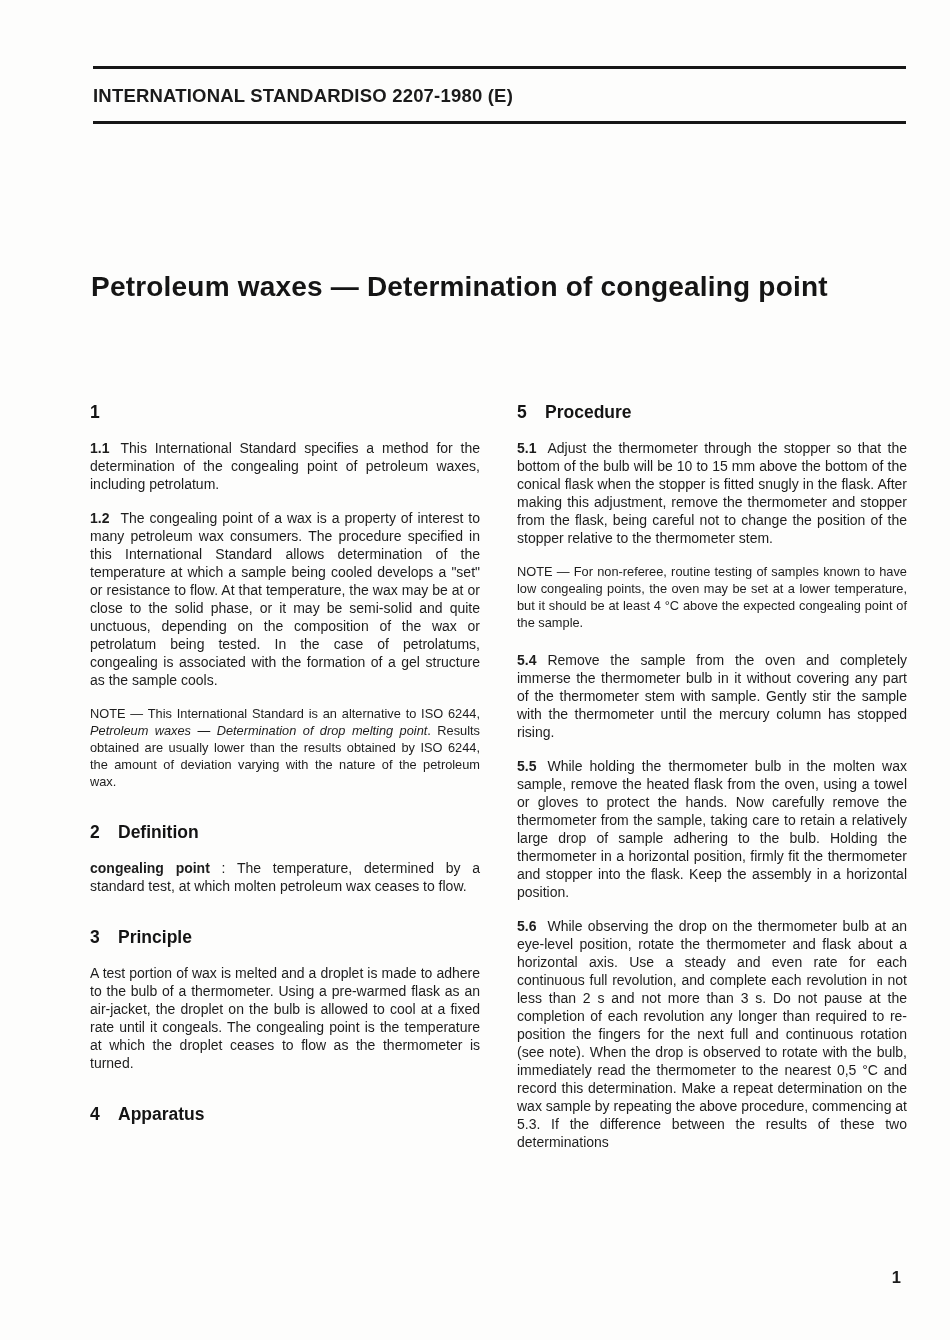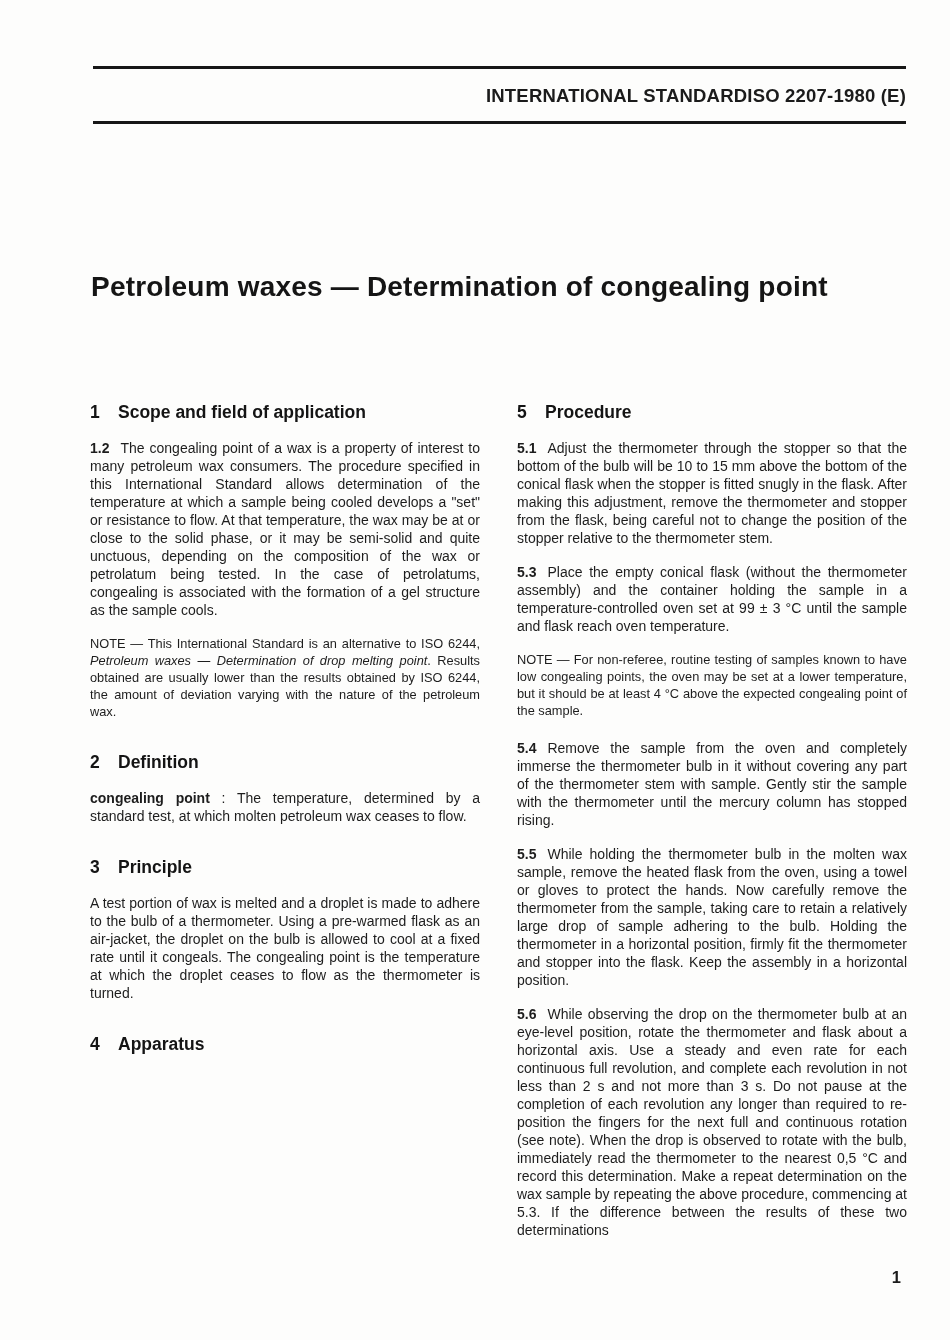--- a/index.html
+++ b/index.html
@@ -11,21 +11,21 @@
     height: 1340px;
     background: #fdfdfc;
     color: #1b1b1b;
     overflow: hidden;
   }
   .rule { position: absolute; left: 93px; right: 44px; height: 3px; background: #171717; }
   .rule-top { top: 66px; }
   .rule-bottom { top: 121px; }
   .header-row {
     position: absolute; left: 93px; right: 44px; top: 85px;
-    display: flex; justify-content: flex-end;
+    display: flex; justify-content: flex-start;
     font-weight: bold; font-size: 18.5px; letter-spacing: 0.2px;
   }
   .doc-title {
     position: absolute; left: 91px; top: 271px;
     font-size: 28px; font-weight: bold; letter-spacing: 0.2px; white-space: nowrap;
     color: #151515;
   }
   .columns {
     position: absolute; left: 90px; top: 395px; width: 816px;
     display: flex; gap: 37px;
@@ -65,23 +65,23 @@
   <div class="rule rule-bottom"></div>
 
   <h1 class="doc-title">Petroleum waxes — Determination of congealing point</h1>
 
   <div class="columns">
 
     <div class="col">
 
       <h2 class="sec-heading first">
           <span class="sec-num">1</span>
-          <span>Scope and field of application</span>
         </h2>
 
+      <p><b class="pnum">1.1</b><span>This International Standard specifies a method for the determination of the congealing point of petroleum waxes, including petrolatum.</span></p>
 
       <p><b class="pnum">1.2</b><span>The congealing point of a wax is a property of interest to many petroleum wax consumers. The procedure specified in this International Standard allows determination of the temperature at which a sample being cooled develops a "set" or resistance to flow. At that temperature, the wax may be at or close to the solid phase, or it may be semi-solid and quite unctuous, depending on the composition of the wax or petrolatum being tested. In the case of petrolatums, congealing is associated with the formation of a gel structure as the sample cools.</span></p>
 
       <p class="note"><span>NOTE — This International Standard is an alternative to ISO 6244, </span><i>Petroleum waxes — Determination of drop melting point</i><span>. Results obtained are usually lower than the results obtained by ISO 6244, the amount of deviation varying with the nature of the petroleum wax.</span></p>
 
       <h2 class="sec-heading">
           <span class="sec-num">2</span>
           <span>Definition</span>
         </h2>
 
@@ -107,21 +107,20 @@
     <div class="col">
 
       <h2 class="sec-heading first">
           <span class="sec-num">5</span>
           <span>Procedure</span>
         </h2>
 
       <p><b class="pnum">5.1</b><span>Adjust the thermometer through the stopper so that the bottom of the bulb will be 10 to 15 mm above the bottom of the conical flask when the stopper is fitted snugly in the flask. After making this adjustment, remove the thermometer and stopper from the flask, being careful not to change the position of the stopper relative to the thermometer stem.</span></p>
 
 
-      <p><b class="pnum">5.3</b><span>Place the empty conical flask (without the thermometer assembly) and the container holding the sample in a temperature-controlled oven set at 99 ± 3 °C until the sample and flask reach oven temperature.</span></p>
 
       <p class="note"><span>NOTE — For non-referee, routine testing of samples known to have low congealing points, the oven may be set at a lower temperature, but it should be at least 4 °C above the expected congealing point of the sample.</span></p>
 
       <p><b class="pnum">5.4</b><span>Remove the sample from the oven and completely immerse the thermometer bulb in it without covering any part of the thermometer stem with sample. Gently stir the sample with the thermometer until the mercury column has stopped rising.</span></p>
 
       <p><b class="pnum">5.5</b><span>While holding the thermometer bulb in the molten wax sample, remove the heated flask from the oven, using a towel or gloves to protect the hands. Now carefully remove the thermometer from the sample, taking care to retain a relatively large drop of sample adhering to the bulb. Holding the thermometer in a horizontal position, firmly fit the thermometer and stopper into the flask. Keep the assembly in a horizontal position.</span></p>
 
       <p><b class="pnum">5.6</b><span>While observing the drop on the thermometer bulb at an eye-level position, rotate the thermometer and flask about a horizontal axis. Use a steady and even rate for each continuous full revolution, and complete each revolution in not less than 2 s and not more than 3 s. Do not pause at the completion of each revolution any longer than required to re-position the fingers for the next full and continuous rotation (see note). When the drop is observed to rotate with the bulb, immediately read the thermometer to the nearest 0,5 °C and record this determination. Make a repeat determination on the wax sample by repeating the above procedure, commencing at 5.3. If the difference between the results of these two determinations</span></p>
 
     </div>

